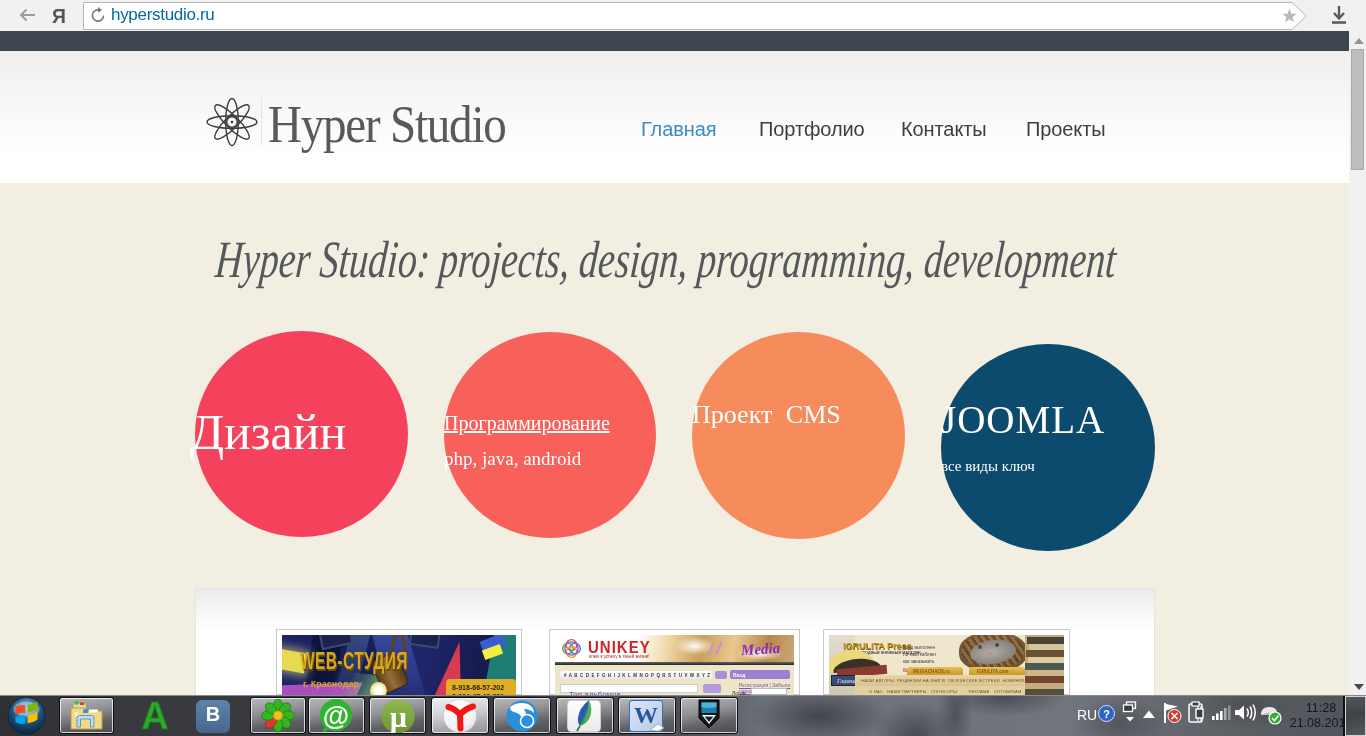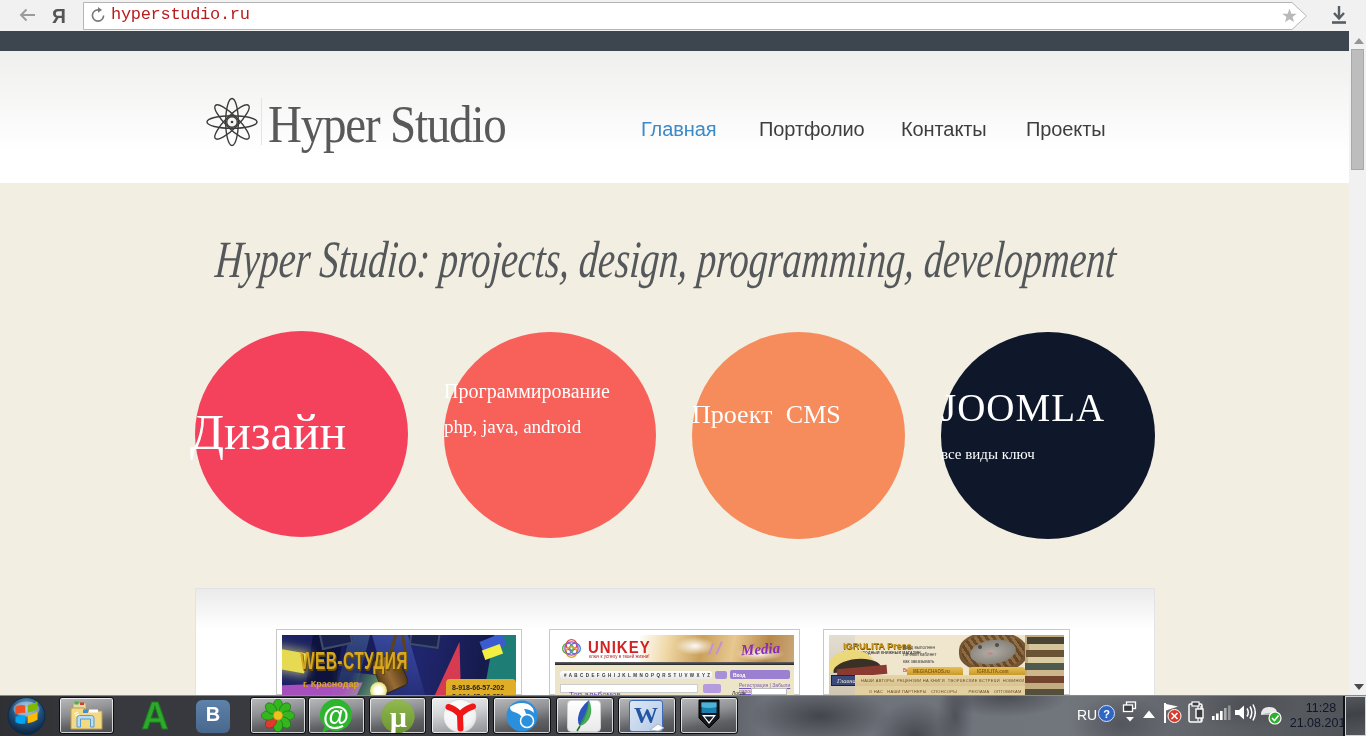--- a/index.html
+++ b/index.html
@@ -3,21 +3,21 @@
 <style>
 * { margin:0; padding:0; box-sizing:border-box; }
 html,body { width:1366px; height:736px; overflow:hidden; font-family:"Liberation Sans", sans-serif; }
 #stage { position:relative; width:1366px; height:736px; background:#fff; }
 .abs { position:absolute; }
 
 
 #toolbar { left:0; top:0; width:1366px; height:31px; background:#f1f1f1; }
 #backarrow { left:19px; top:8px; width:17px; height:14px; }
 #ya { left:52px; top:5px; width:20px; height:22px; font-weight:bold; font-size:21px; color:#555; line-height:21px; transform:scaleX(0.92); transform-origin:left; }
-#urltext { left:111px; top:5px; font-size:17px; color:#b91c1c; letter-spacing:-0.3px;font-family:Liberation Mono, monospace; }
+#urltext { left:111px; top:5px; font-size:17px; color:#0369a1; letter-spacing:-0.3px; }
 #star { left:1281px; top:7px; width:17px; height:17px; }
 #dl { left:1329px; top:4px; width:20px; height:22px; }
 
 
 #darkstrip { left:0; top:31px; width:1349px; height:20px; background:#3d454e; }
 #siteheader { left:0; top:51px; width:1349px; height:132px; background:linear-gradient(#efefee, #ffffff 78%); }
 #logoatom { left:205px; top:97px; }
 #logotext { left:268px; top:94px; font-family:"Liberation Serif", serif; font-size:47px; letter-spacing:-1.2px; color:#595959; transform:scaleY(1.12); transform-origin:top; }
 .nav { top:118px; font-size:20px; letter-spacing:-0.1px; color:#3e3e3e; }
 #nav1 { left:641px; color:#3a8bc8; }
@@ -26,26 +26,26 @@
 #nav4 { left:1026px; }
 
 #cream { left:0; top:183px; width:1349px; height:512px; background:#f2eee1; }
 
 #script { left:218px; top:229px; font-family:"Liberation Serif", serif; font-style:italic; font-size:38px; color:#55585a; white-space:nowrap; transform:scale(1.0,1.38) skewX(-6deg); transform-origin:left top; }
 
 .circle { border-radius:50%; color:#fff; font-family:"Liberation Serif", serif; text-align:left; }
 #c1 { left:195px; top:331px; width:213px; height:206px; background:#f4425c; }
 #c1 .t { margin-top:72px; font-size:50px; position:relative; left:-5px; }
 #c2 { left:444px; top:332px; width:212px; height:206px; background:#f7615a; }
-#c2 .t1 { margin-top:48px; font-size:20px; }
+#c2 .t1 { margin-top:80px; font-size:20px;text-decoration:underline; }
 #c2 .t2 { margin-top:13px; font-size:19px; }
 #c3 { left:692px; top:332px; width:213px; height:207px; background:#f68c5c; }
 #c3 .t1 { margin-top:68px; font-size:26px; word-spacing:7px;}
 #c3 .t2 { margin-top:9px; font-size:27px; }
-#c4 { left:941px; top:332px; width:214px; height:207px; background:#0f172a; }
+#c4 { left:941px; top:344px; width:214px; height:207px; background:#0c4a6e; }
 #c4 .t1 { margin-top:53px; font-size:39px; letter-spacing:1px; }
 #c4 .t2 { margin-top:16px; font-size:15px; }
 
 #panel { left:195px; top:588px; width:960px; height:107px; background:linear-gradient(#ebebeb, #ffffff 38%); border:1px solid #e3e3e3; border-bottom:none;}
 .thumb { top:629px; height:66px; background:#fff; border:1px solid #c9c9c9; padding:5px; }
 #t1 { left:276px; width:246px; }
 #t2 { left:549px; width:251px; }
 #t3 { left:823px; width:247px; }
 .timg { position:relative; width:100%; height:120px; overflow:hidden; }
 

